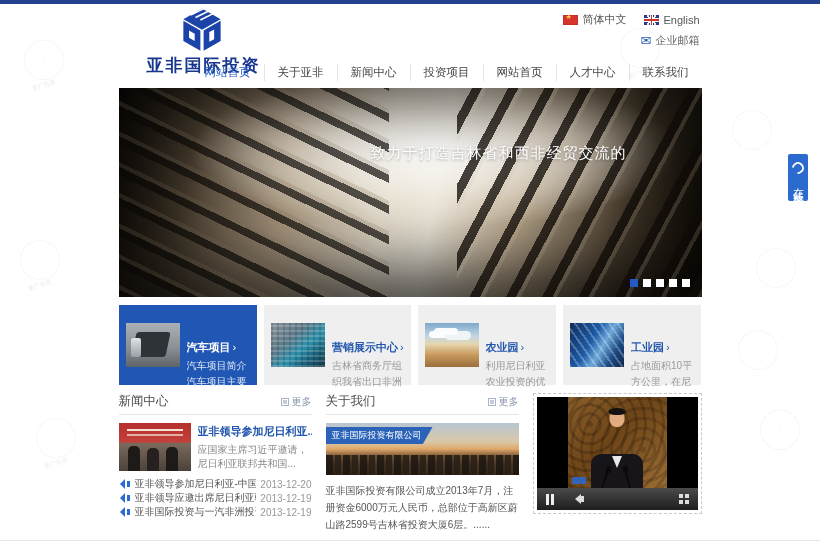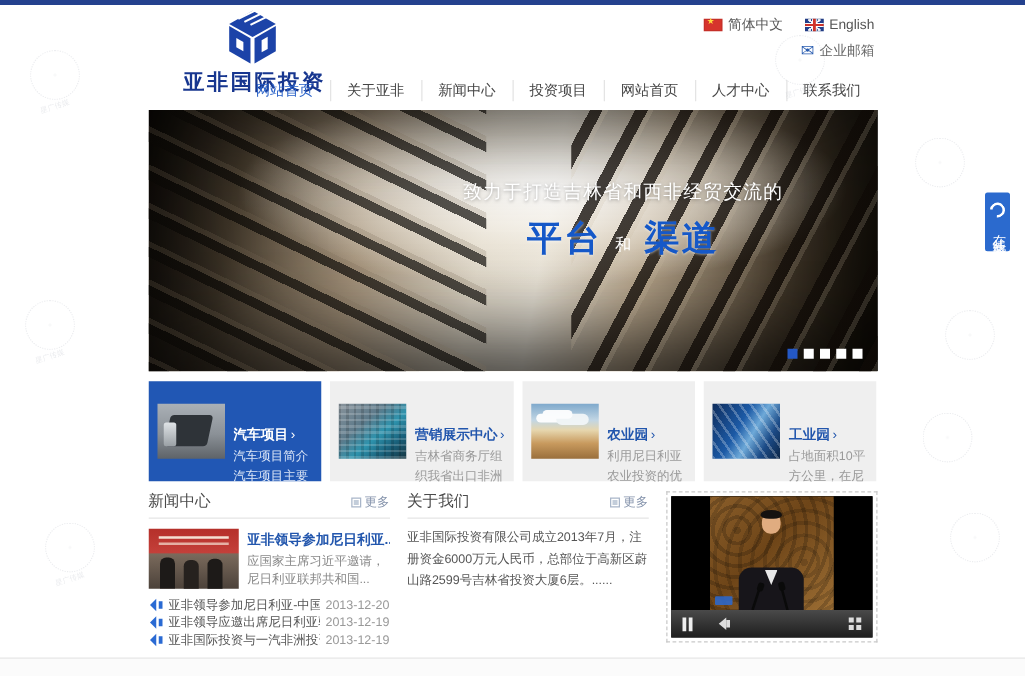--- a/index.html
+++ b/index.html
@@ -213,25 +213,20 @@
         <span class="nav-item">联系我们</span>
       </div>
     </div>
   </div>
 
   <div class="banner">
     <div class="bn-l"></div>
     <div class="bn-r"></div>
     <div class="bn-text">
       <div class="bn-line1">致力于打造吉林省和西非经贸交流的</div>
-      <div class="bn-line2">
-        <span class="bn-big">平台</span>
-        <span class="bn-conj">和</span>
-        <span class="bn-big">渠道</span>
-      </div>
     </div>
     <div class="dots">
       <span class="dot active"></span>
       <span class="dot"></span>
       <span class="dot"></span>
       <span class="dot"></span>
       <span class="dot"></span>
     </div>
   </div>
 
@@ -307,20 +302,23 @@
       </div>
     </div>
 
     <div class="col-about">
       <div class="col-head">
         <span>关于我们</span>
         <span class="more">
           <span class="more-ic"></span>
           <span>更多</span>
         </span>
+      </div>
+      <div class="pic-about">
+        <div class="about-tag">亚非国际投资有限公司</div>
       </div>
       <div class="about-text">亚非国际投资有限公司成立2013年7月，注册资金6000万元人民币，总部位于高新区蔚山路2599号吉林省投资大厦6层。......</div>
     </div>
 
     <div class="col-video">
       <div class="video-box">
         <div class="v-inner">
           <div class="v-screen">
             <div class="v-photo">
               <div class="v-head"></div>

